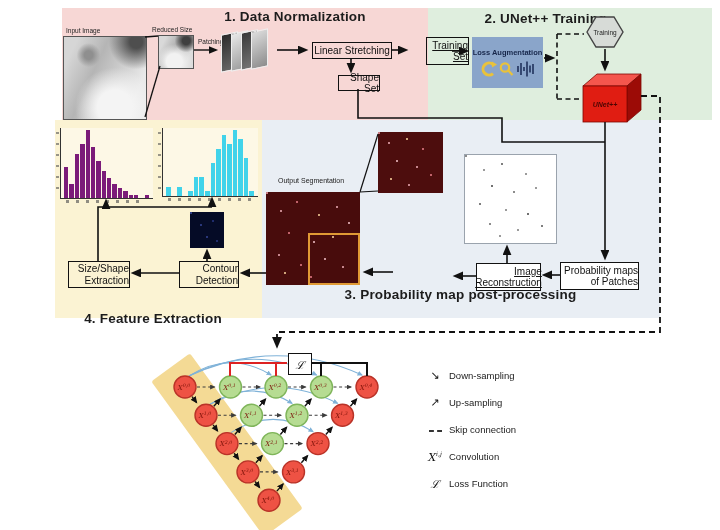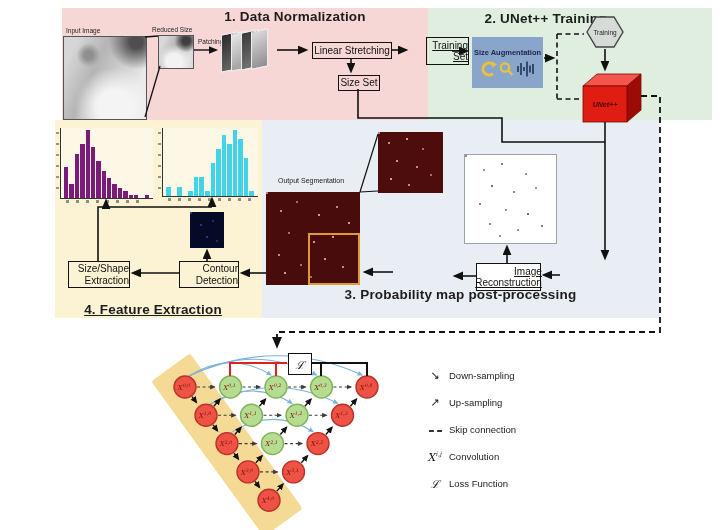--- a/index.html
+++ b/index.html
@@ -6,21 +6,21 @@
   body{width:720px;height:530px;overflow:hidden;font-family:"Liberation Sans",sans-serif;}
   #stage{position:relative;width:720px;height:530px;background:#fff;}
   .panel{position:absolute;z-index:0;}
   #panel-1{left:62px;top:8px;width:366px;height:112px;background:#f7d7d5;}
   #panel-2{left:428px;top:8px;width:284px;height:112px;background:#dfeede;}
   #panel-4{left:55px;top:120px;width:207px;height:198px;background:#fbf3d3;}
   #panel-3{left:262px;top:120px;width:398px;height:198px;background:#e9eef4;}
   .title{position:absolute;z-index:2;font-size:13.5px;font-weight:700;color:#1c1c1c;text-align:center;letter-spacing:.2px;}
   #title-1{left:160px;top:9px;width:270px;}
   #title-2{left:428px;top:11px;width:235px;}
-  #title-4{left:58px;top:302px;width:190px;text-decoration:underline;}
+  #title-4{left:58px;top:311px;width:190px;}
   #title-3{left:288px;top:287px;width:345px;}
   .lbl{position:absolute;z-index:2;font-size:6.5px;color:#222;}
   .box{position:absolute;z-index:2;border:1.5px solid #111;display:flex;align-items:center;justify-content:center;text-align:right;font-size:10px;line-height:1.15;color:#111;background:transparent;}
   .box.white{background:#fff;}
   #box-linear{left:312px;top:42px;width:78px;height:15px;}
   #box-test{left:338px;top:75px;width:40px;height:14px;}
   #box-training-set{left:426px;top:37px;width:41px;height:26px;text-decoration:underline;}
   #box-labeling{left:393px;top:260px;width:57px;height:25px;}
   #box-recon{left:476px;top:263px;width:63px;height:26px;text-decoration:underline;}
   #box-prob{left:560px;top:262px;width:77px;height:26px;}
@@ -103,25 +103,25 @@
   <div class="lbl" style="left:152px;top:26px;">Reduced Size</div>
   <div class="img" id="img-reduced"></div>
   <div class="lbl" style="left:198px;top:38px;">Patching</div>
   <div id="patch-stack">
     <div class="p p1"></div>
       <div class="p p2"></div>
       <div class="p p3"></div>
       <div class="p p4"></div>
   </div>
   <div class="box" id="box-linear">Linear Stretching</div>
-  <div class="box" id="box-test">Size Set</div>
+  <div class="box" id="box-test">Shape Set</div>
   <div class="box" id="box-training-set">Training Set</div>
 
   <div id="box-dataaug">
-    <div class="t">Size Augmentation</div>
+    <div class="t">Loss Augmentation</div>
     <svg width="58" height="18" viewBox="0 0 58 18">
       <g>
         <path d="M14,4.5 A6,6 0 1 0 14,13.5" fill="none" stroke="#e9c23b" stroke-width="3"></path>
         <path d="M13,1.5 L18,4.5 L13,7.5 Z" fill="#e9c23b"></path>
       </g>
       <g>
         <circle cx="26" cy="7.5" r="4.2" fill="none" stroke="#e9c23b" stroke-width="2.2"></circle>
         <line x1="29.2" y1="10.6" x2="33.5" y2="15" stroke="#e9c23b" stroke-width="2.2"></line>
       </g>
       <g stroke="#20315c" stroke-width="1.6">
@@ -140,20 +140,21 @@
     <div class="specks"></div>
     <div class="inset"></div>
   </div>
   <div class="img" id="img-seg-patch">
     <div class="specks"></div>
   </div>
   <div class="img" id="img-recon">
     <div class="specks"></div>
   </div>
   <div class="box white" id="box-recon">Image Reconstruction</div>
+  <div class="box white" id="box-prob">Probability maps of Patches</div>
 
   <div class="hist" id="hist-purple">
     <div class="bars">
         <div class="bar" style="height: 45%; background: rgb(123, 27, 121);"></div>
         <div class="bar" style="height: 20%; background: rgb(123, 27, 121);"></div>
         <div class="bar" style="height: 65%; background: rgb(123, 27, 121);"></div>
         <div class="bar" style="height: 80%; background: rgb(123, 27, 121);"></div>
         <div class="bar" style="height: 100%; background: rgb(123, 27, 121);"></div>
         <div class="bar" style="height: 75%; background: rgb(123, 27, 121);"></div>
         <div class="bar" style="height: 55%; background: rgb(123, 27, 121);"></div>

